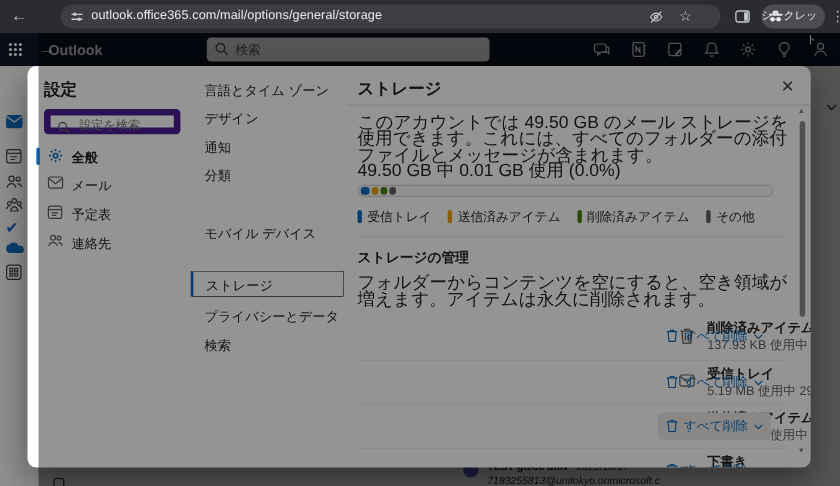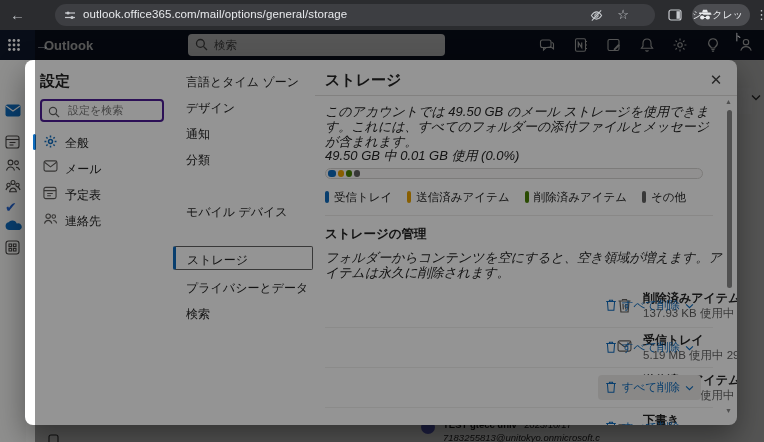--- a/index.html
+++ b/index.html
@@ -25,35 +25,35 @@
   .rail{position:absolute;left:0;top:30px;width:26px;height:382px;background:#f7f6f5;}
   .rail .ric{position:absolute;left:5px;width:16px;height:16px;color:#484644;}
   .bg-mail-row{position:absolute;color:#1f1f1f;font-size:9.5px;white-space:nowrap;}
 
   .dim{left:0;top:30px;width:764px;height:412px;background:rgba(0,0,0,.42);z-index:5;}
 
   
   .dialog{left:25px;top:60px;width:712px;height:365px;background:#fff;border-radius:8px;
           box-shadow:0 12px 30px rgba(0,0,0,.4);z-index:10;overflow:hidden;}
   .dlg-title{left:15px;top:12px;font-size:15px;font-weight:700;color:#242424;}
-  .set-search{left:15px;top:39px;width:124px;height:23px;border:2px solid #4c1d95;border-radius:4px;background:#fff;}
+  .set-search{left:15px;top:39px;width:124px;height:23px;border:6px solid #4c1d95;border-radius:4px;background:#fff;}
   .set-search input{position:absolute;left:24px;top:2px;width:95px;border:0;outline:none;font-size:11px;color:#242424;background:transparent;}
   .cat-item{left:8px;width:130px;height:25px;cursor:pointer;}
   .cat-item .lbl{position:absolute;left:32px;top:5px;font-size:12px;color:#242424;white-space:nowrap;}
   .cat-item .cic{position:absolute;left:10px;top:4px;width:15px;height:15px;color:#605e5c;}
   .cat-item.sel::before{content:"";position:absolute;left:0;top:4px;width:3px;height:16px;border-radius:2px;background:#0f6cbd;}
   .cat-item.sel .cic{color:#0f6cbd;}
-  .cat-item.sel .lbl{font-weight:400;}
+  .cat-item.sel .lbl{font-weight:700;}
   .sec-item{left:148px;width:140px;height:26px;}
   .sec-item .lbl{position:absolute;left:13px;top:6px;font-size:12px;color:#242424;white-space:nowrap;}
   .sec-item.sel{border:1px solid #616161;border-left:3px solid #0f6cbd;border-radius:2px;background:#fff;}
   .sec-item.sel .lbl{left:11px;top:5px;}
 
   .rp-divider{background:#e1dfdd;height:1px;}
-  .rp-text{font-size:13px;line-height:15px;color:#242424;font-style:italic;}
+  .rp-text{font-size:16px;line-height:15px;color:#242424;}
   .meter{left:300px;top:108px;width:378px;height:11px;border:1px solid #d6d4d2;border-radius:6px;background:#faf9f8;}
   .chip{position:absolute;top:1px;height:7px;border-radius:3px;}
   .legend{left:300px;top:130px;height:14px;display:flex;gap:15px;}
   .legend .li{display:flex;align-items:center;gap:5px;font-size:11.5px;color:#242424;white-space:nowrap;}
   .legend .sw{width:4px;height:12px;border-radius:2px;display:inline-block;}
   .frow .fname{position:absolute;left:328px;top:4px;font-size:12px;font-weight:700;color:#242424;white-space:nowrap;}
   .frow .fusage{position:absolute;left:328px;top:20px;font-size:11.5px;color:#616161;white-space:nowrap;}
   .frow .fic{position:absolute;left:302px;top:12px;width:16px;height:16px;color:#605e5c;}
   .del-btn{position:absolute;right:24px;top:7px;height:25px;display:flex;align-items:center;gap:5px;
            color:#0f6cbd;font-size:11.5px;padding:0 7px;border-radius:4px;cursor:pointer;white-space:nowrap;}

